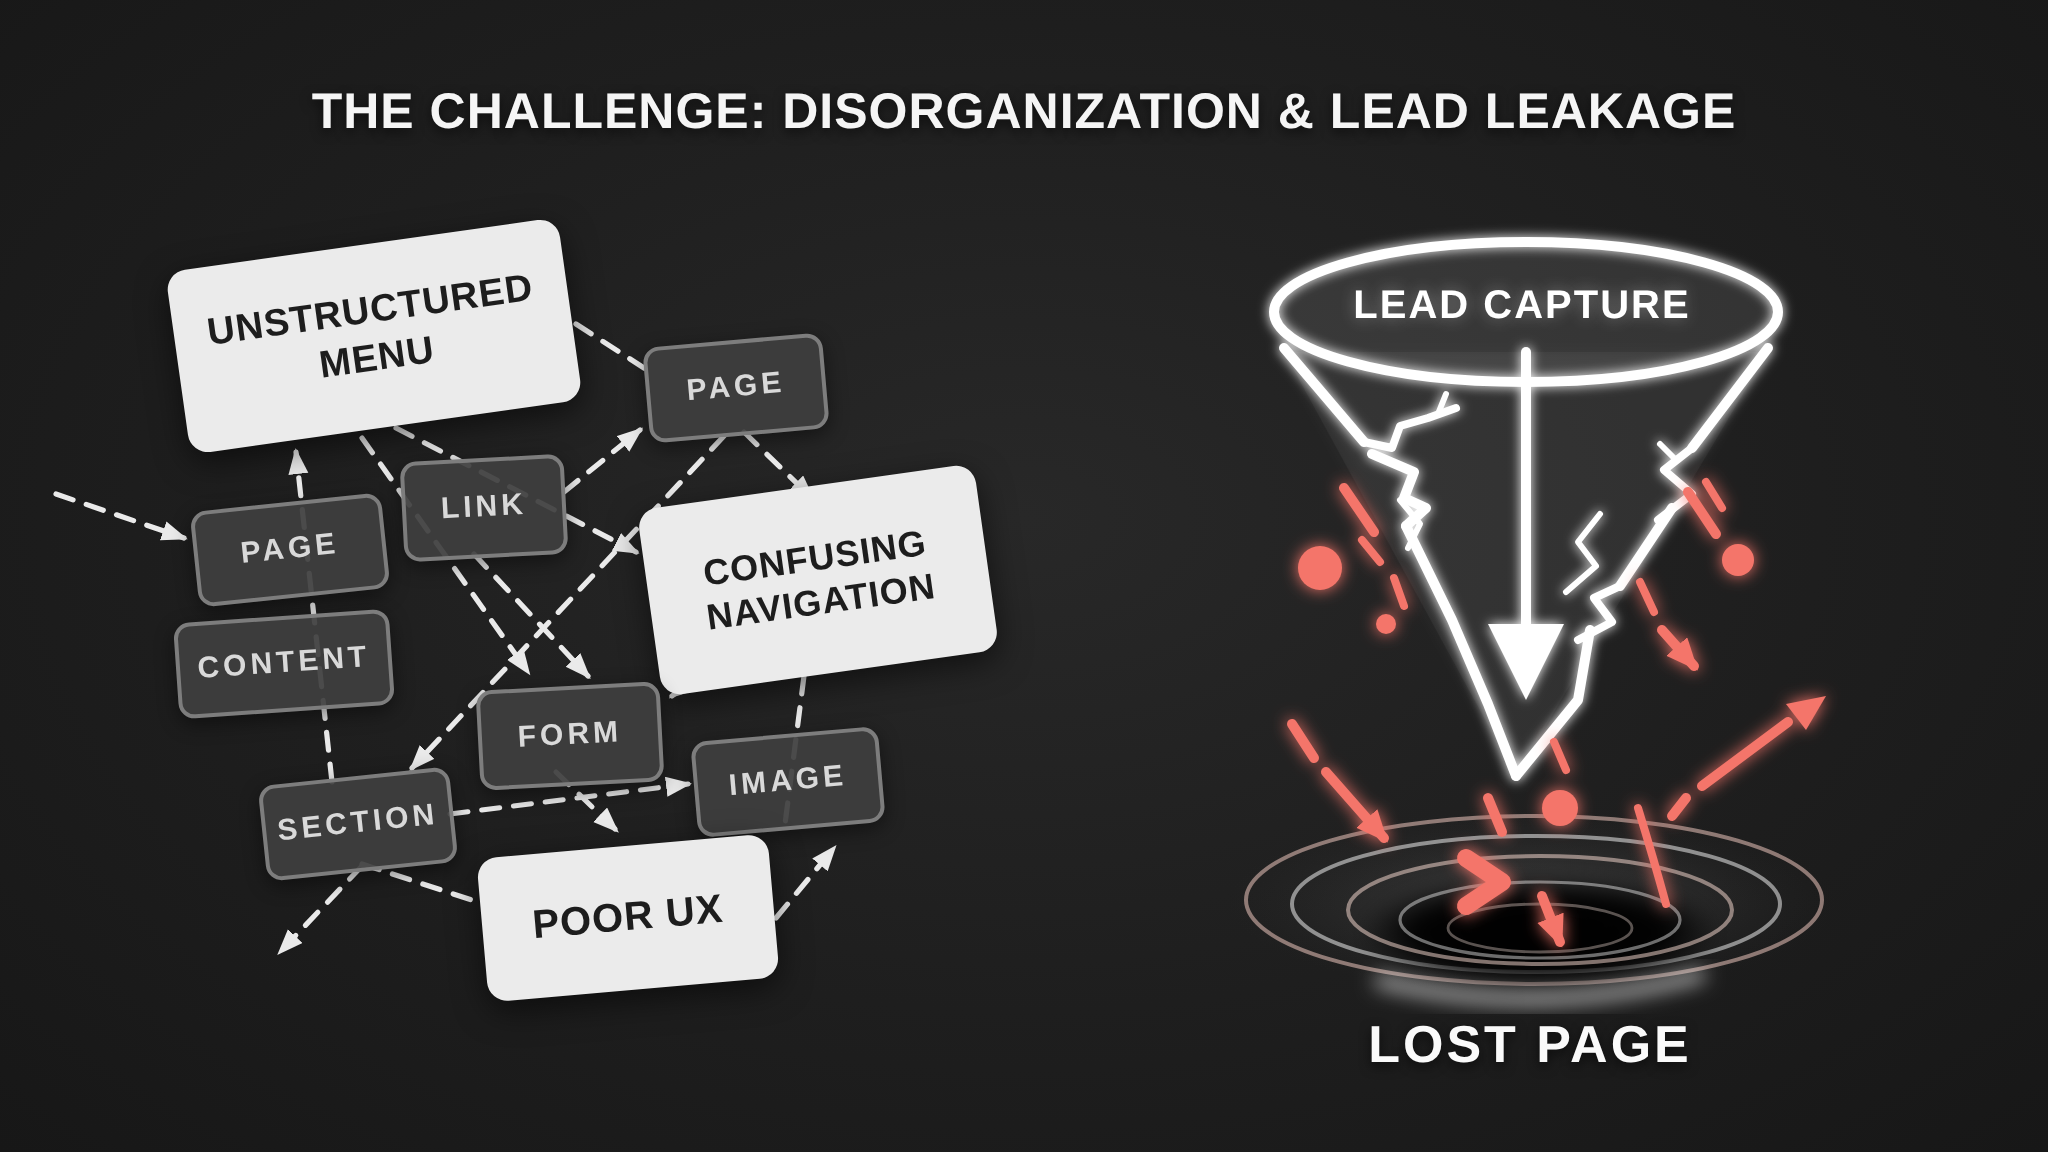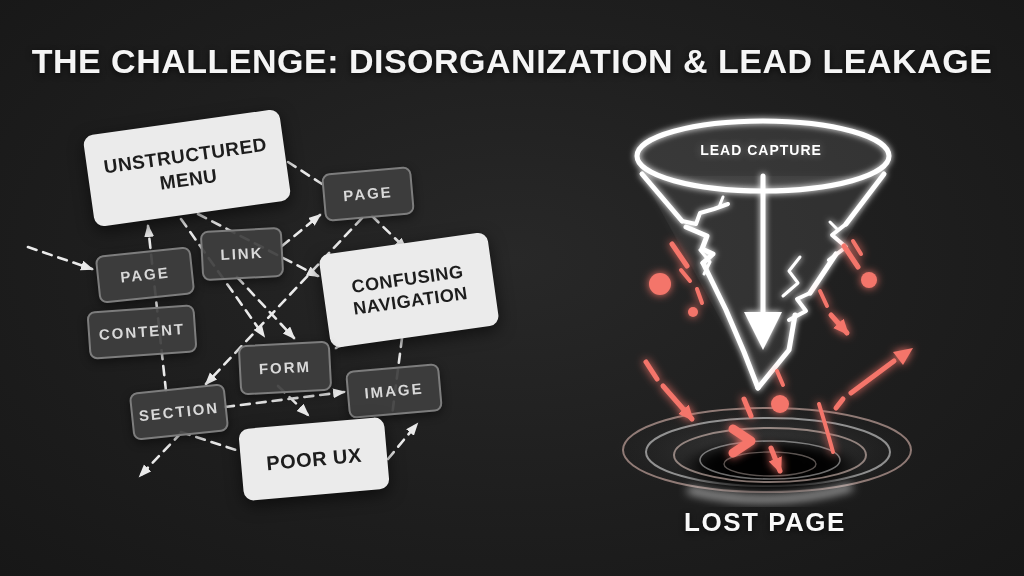--- a/index.html
+++ b/index.html
@@ -3,39 +3,39 @@
 <meta charset="utf-8">
 <style>
   html,body{margin:0;padding:0;background:#111;}
   .stage{
     position:relative;width:1024px;height:576px;overflow:hidden;
     background:radial-gradient(ellipse at 50% 45%, #282828 0%, #1e1e1e 55%, #171717 100%);
     font-family:"Liberation Sans","DejaVu Sans",sans-serif;
   }
   .title{
     position:absolute;left:0;top:42px;width:1024px;text-align:center;
-    color:#f5f5f5;font-size:34px;font-weight:800;letter-spacing:.5px;
+    color:#f5f5f5;font-size:25px;font-weight:800;letter-spacing:.5px;
     text-shadow:0 2px 6px rgba(0,0,0,.6);
   }
   svg.art{position:absolute;left:0;top:0;}
   .bx{
     position:absolute;display:flex;align-items:center;justify-content:center;
     text-align:center;font-weight:800;white-space:pre-line;line-height:1.25;
   }
   .bx.light{
     background:#ebebeb;color:#1d1d1d;border-radius:10px;
     box-shadow:0 5px 16px rgba(0,0,0,.55);letter-spacing:.5px;
   }
   .bx.dark{
     background:rgba(62,62,62,.93);color:#d9d9d9;border:2px solid #7d7d7d;
     border-radius:8px;letter-spacing:2px;box-shadow:0 3px 10px rgba(0,0,0,.45);
   }
   .funnel-label{
     position:absolute;left:643px;top:142px;width:236px;text-align:center;
-    color:#ffffff;font-size:14px;font-weight:800;letter-spacing:1px;
+    color:#ffffff;font-size:20px;font-weight:800;letter-spacing:1px;
     text-shadow:0 0 8px rgba(255,255,255,.35);
   }
   .vortex-label{
     position:absolute;left:645px;top:507px;width:240px;text-align:center;
     color:#fafafa;font-size:26px;font-weight:800;letter-spacing:1.5px;
     text-shadow:0 2px 6px rgba(0,0,0,.6);
   }
 </style>
 </head>
 <body>

